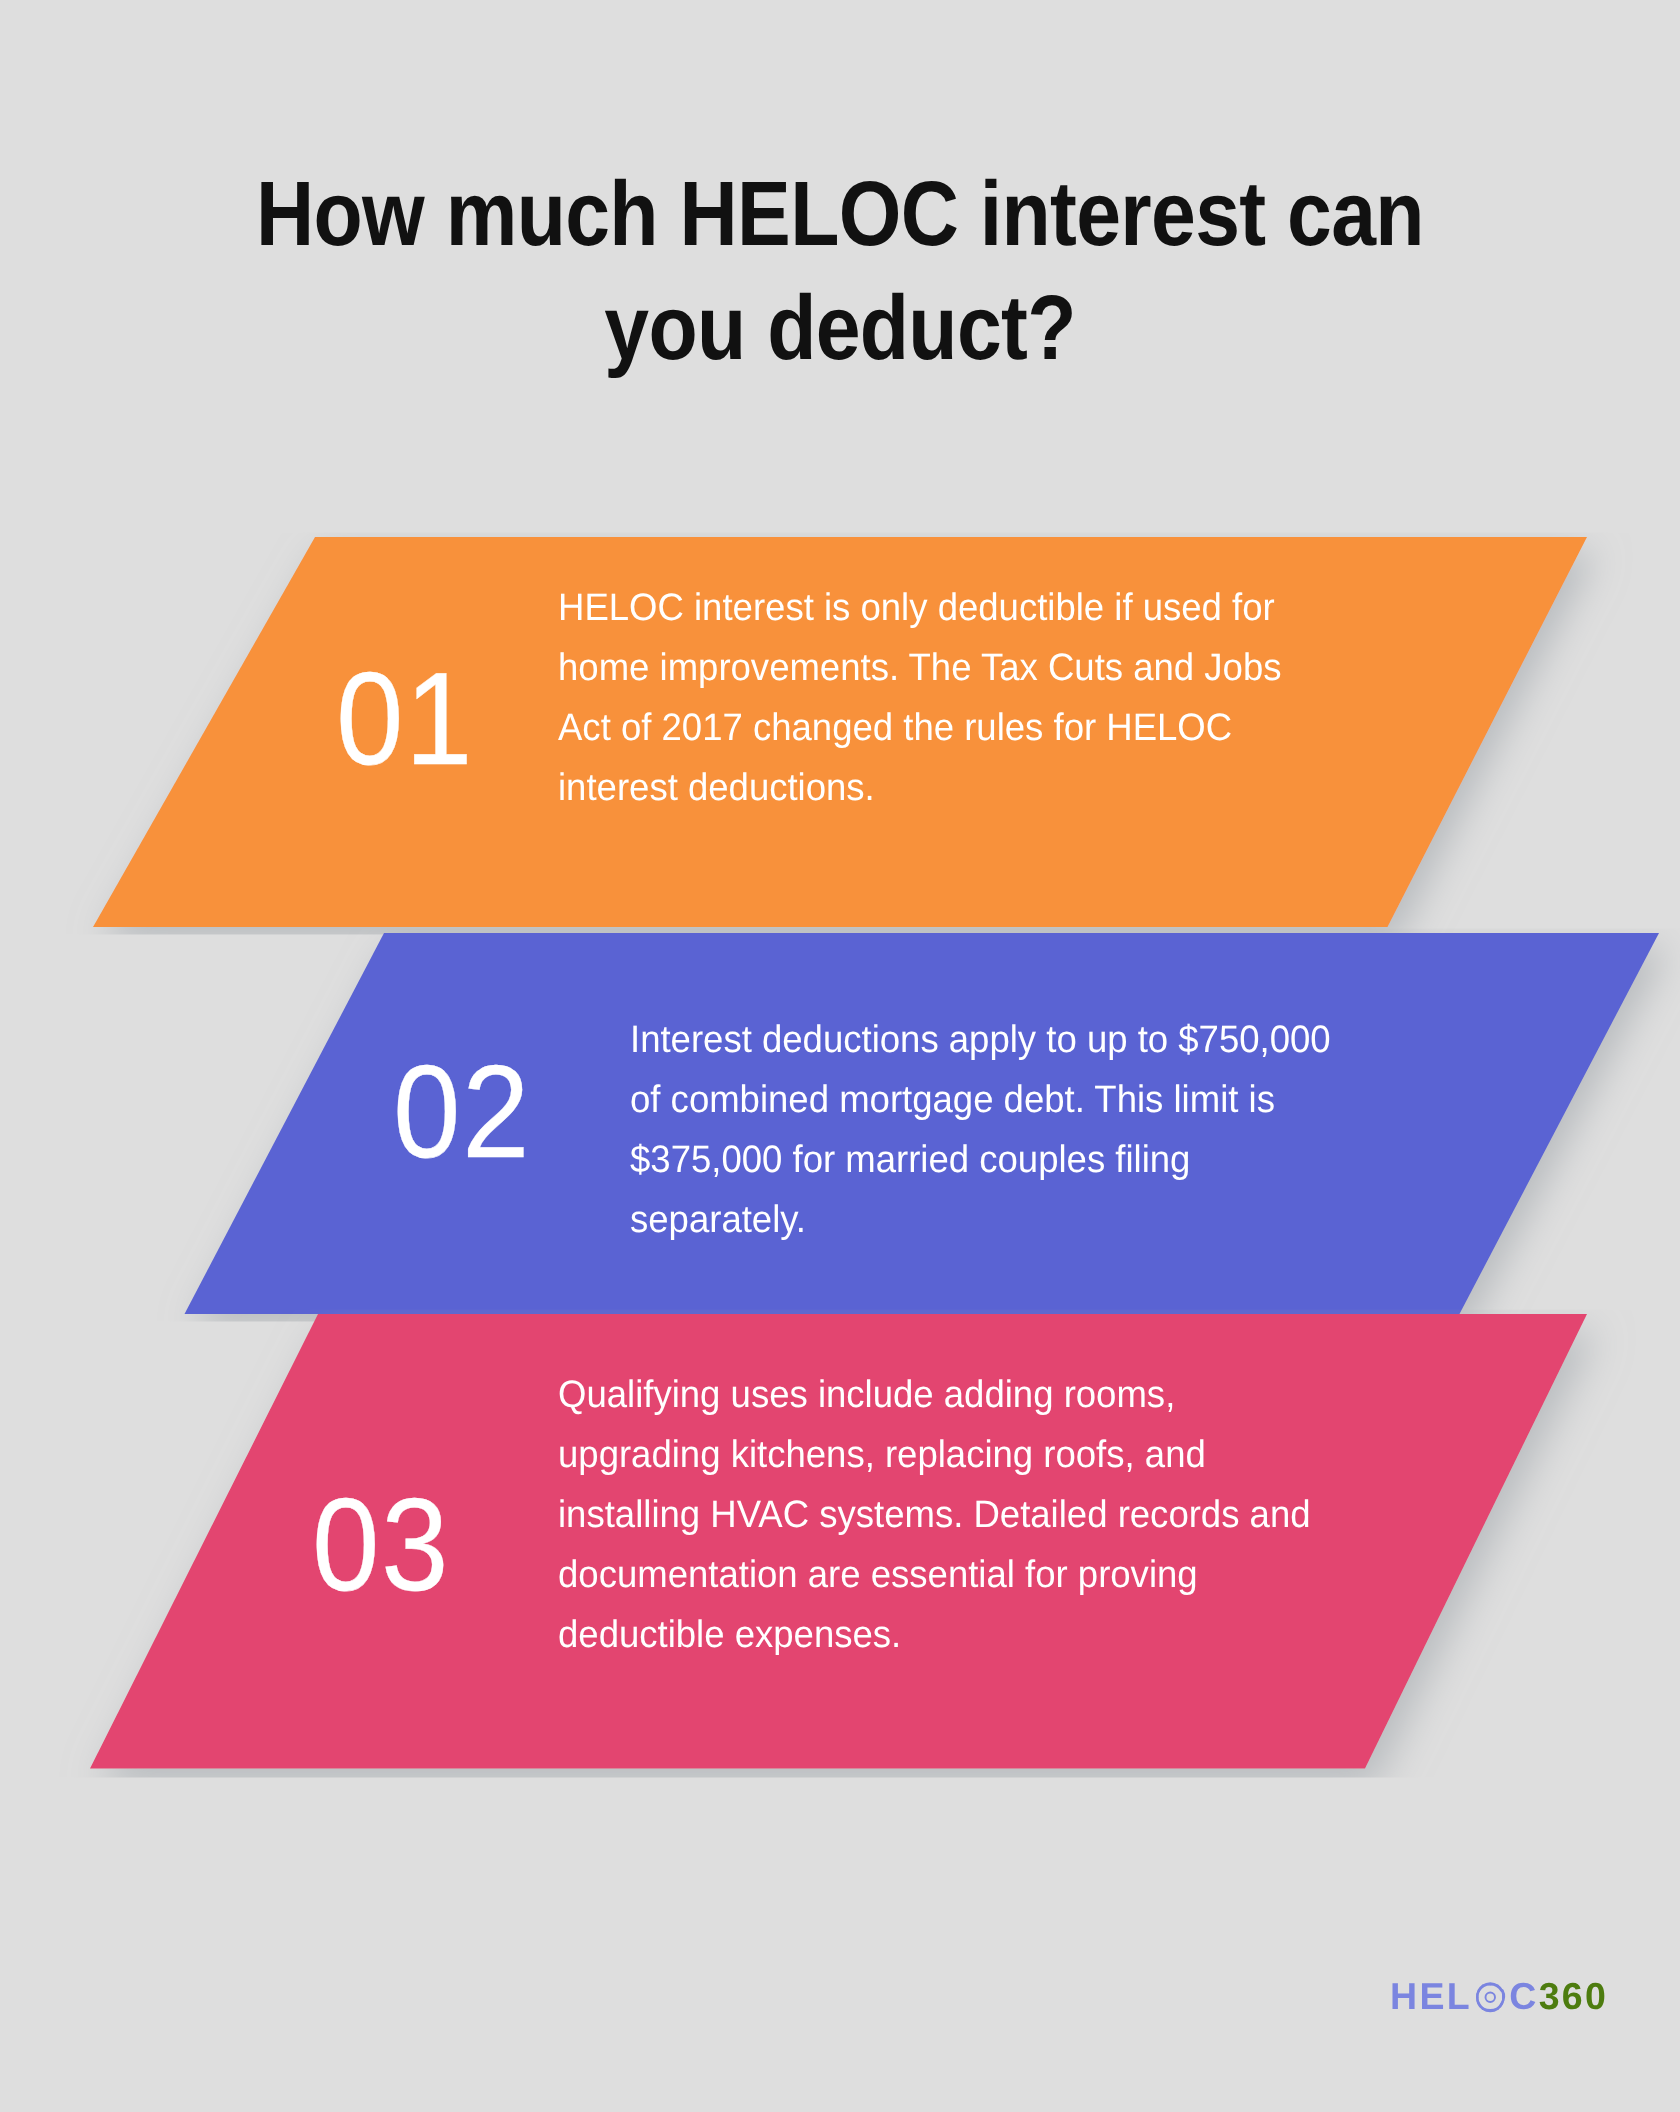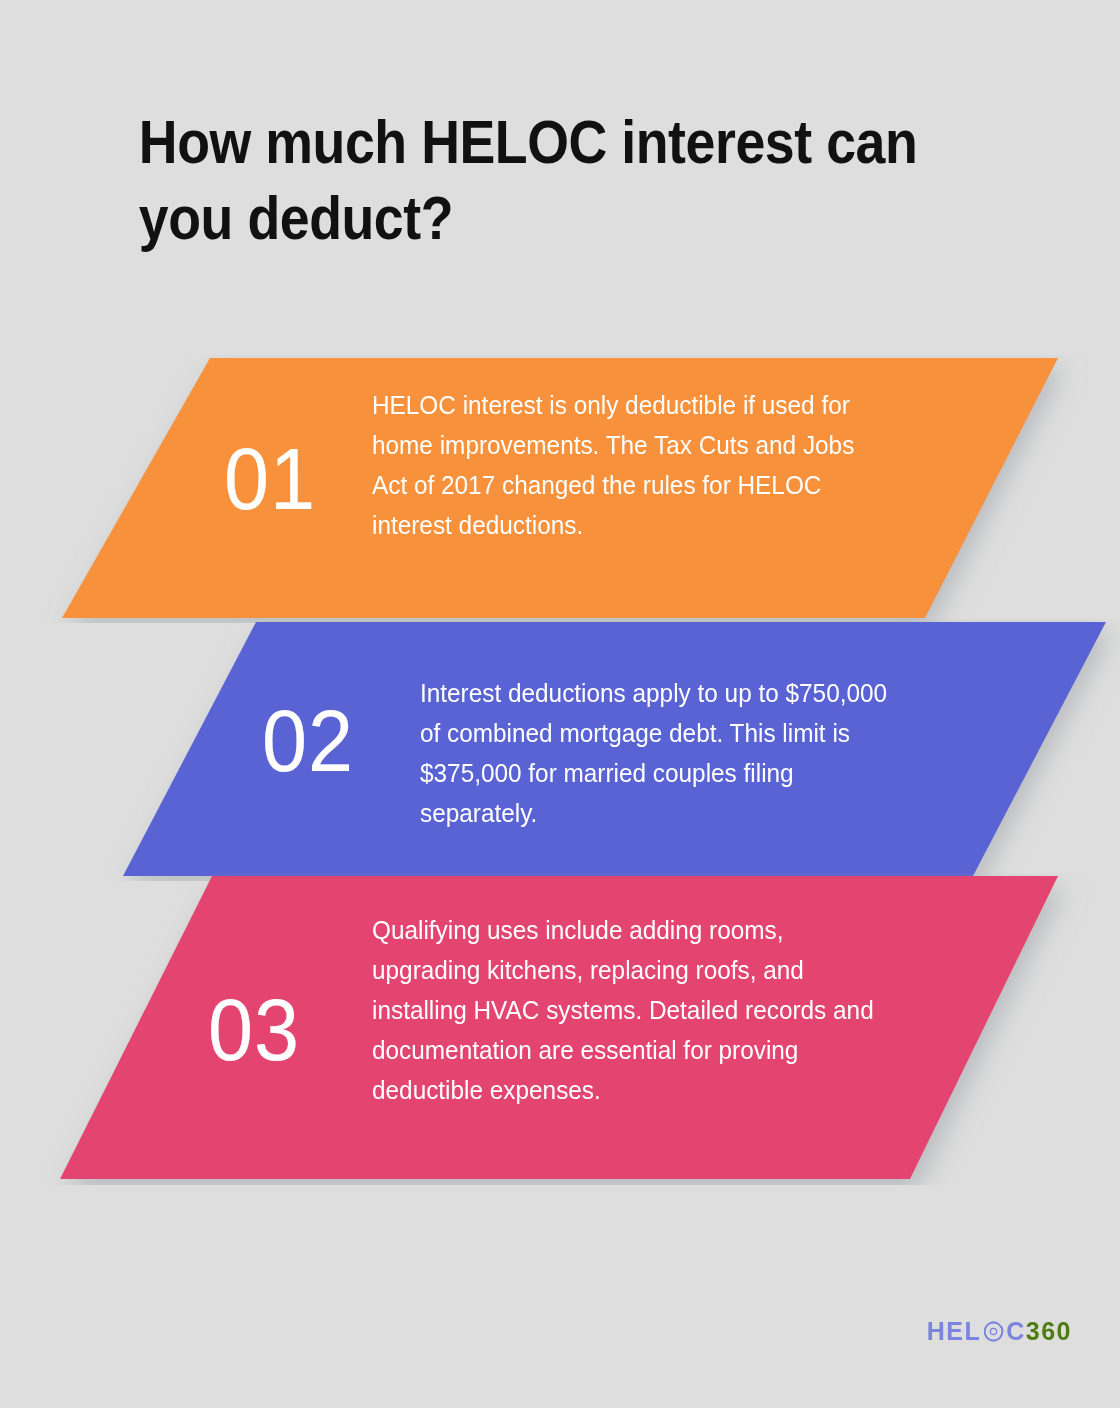--- a/index.html
+++ b/index.html
@@ -13,23 +13,24 @@
 
   body {
     font-family: "Liberation Sans", sans-serif;
     position: relative;
     overflow: hidden;
   }
 
   
   .title-block {
     position: absolute;
-    left: 80px;
+    left: 70px;
     top: 104px;
     width: 980px;
+    text-align: center;
   }
   .title-line {
     display: block;
     font-family: "Liberation Sans", sans-serif;
     font-weight: bold;
     font-size: 61px;
     line-height: 76px;
     letter-spacing: -0.5px;
     color: #111111;
     transform: scaleX(0.88);

